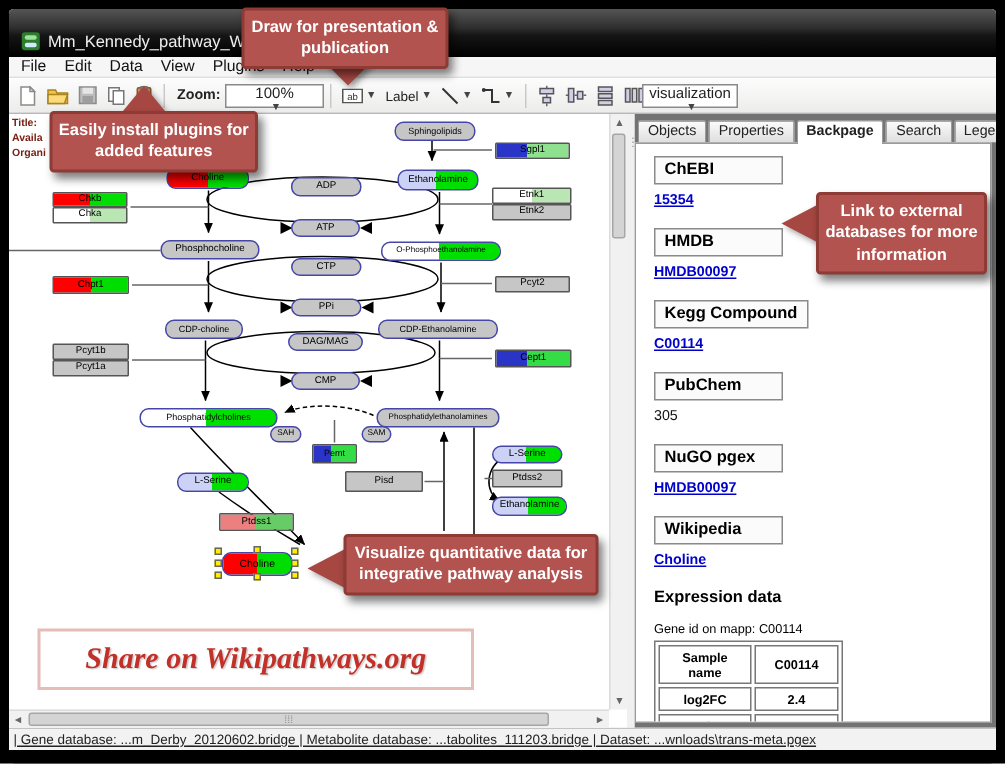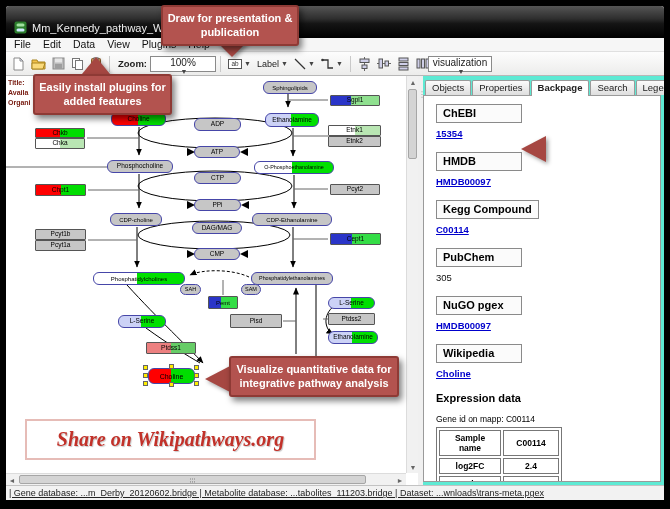--- a/index.html
+++ b/index.html
@@ -52,21 +52,21 @@
   .f-whitelight { background:linear-gradient(90deg,#ffffff 0 50%,#b9e6b3 50% 100%); }
   .f-bluegreen { background:linear-gradient(90deg,#2a35c8 0 42%,#34dd46 42% 100%); }
   .f-bluelight { background:linear-gradient(90deg,#2a35c8 0 42%,#8fe08f 42% 100%); }
   .f-ptdss1 { background:linear-gradient(90deg,#ec8080 0 50%,#66cc66 50% 100%); }
   .fs5 { font-size:5.4px; }
   .handle { position:absolute; width:5px; height:5px; background:#ffee00; border:1px solid #666; z-index:4; }
 
   
   .splitter { width:5px; background:#f0f0f0; position:relative; }
   .splitter:before { content:"⋮"; position:absolute; top:14px; left:0; font-size:8px; color:#999; }
-  .rightpanel { flex:1; display:flex; flex-direction:column; background:#5eead4; padding:2px 3px 3px 0; min-width:0; }
+  .rightpanel { flex:1; display:flex; flex-direction:column; background:#737373; padding:2px 3px 3px 0; min-width:0; }
   .tabs { display:flex; height:17px; align-items:flex-end; padding-left:2px; }
   .tab { font-size:9.5px; color:#222; background:linear-gradient(#fbfbfb,#dedede); border:1px solid #9a9a9a; border-bottom:none; border-radius:2px 2px 0 0; padding:1px 6px 2px; margin-right:1px; cursor:default; }
   .tab.active { background:#fff; position:relative; top:1px; padding-bottom:3px; font-weight:bold; }
   .panel-body { flex:1; background:#fff; border:1px solid #9a9a9a; padding:8px 10px 4px 12px; overflow:hidden; font-size:10px; }
 
   .bp-header { display:inline-block; min-width:86px; border:1px solid #8a8a8a; background:#fbfbfb; font-weight:bold; font-size:11px; padding:2px 6px 3px; margin-bottom:5px; }
   .bp-value { font-size:9.5px; font-weight:bold; margin-bottom:13px; }
   .bp-value a { color:#0000cc; text-decoration:underline; cursor:pointer; }
   .bp-plain { color:#111; font-weight:normal; }
   .exp-head { font-weight:bold; font-size:11px; margin:2px 0 10px; }
@@ -400,18 +400,19 @@
     </div>
   </div>
 
   <div class="callout" style="left:161px;top:5px;width:138px">Draw for presentation &amp; publication</div>
   <div class="arr arr-down" style="left:216px;top:41px"></div>
 
   <div class="arr arr-up" style="left:82px;top:57px"></div>
   <div class="callout" style="left:33px;top:74px;width:139px">Easily install plugins for added features</div>
 
   <div class="arr arr-left" style="left:521px;top:136px"></div>
+  <div class="callout" style="left:544px;top:128px;width:114px">Link  to external databases  for more information</div>
 
   <div class="arr arr-left" style="left:205px;top:366px"></div>
   <div class="callout" style="left:229px;top:356px;width:170px">Visualize quantitative data  for integrative pathway analysis</div>
 
   <div class="share">Share on Wikipathways.org</div>
 </div>
 
 </body></html>

